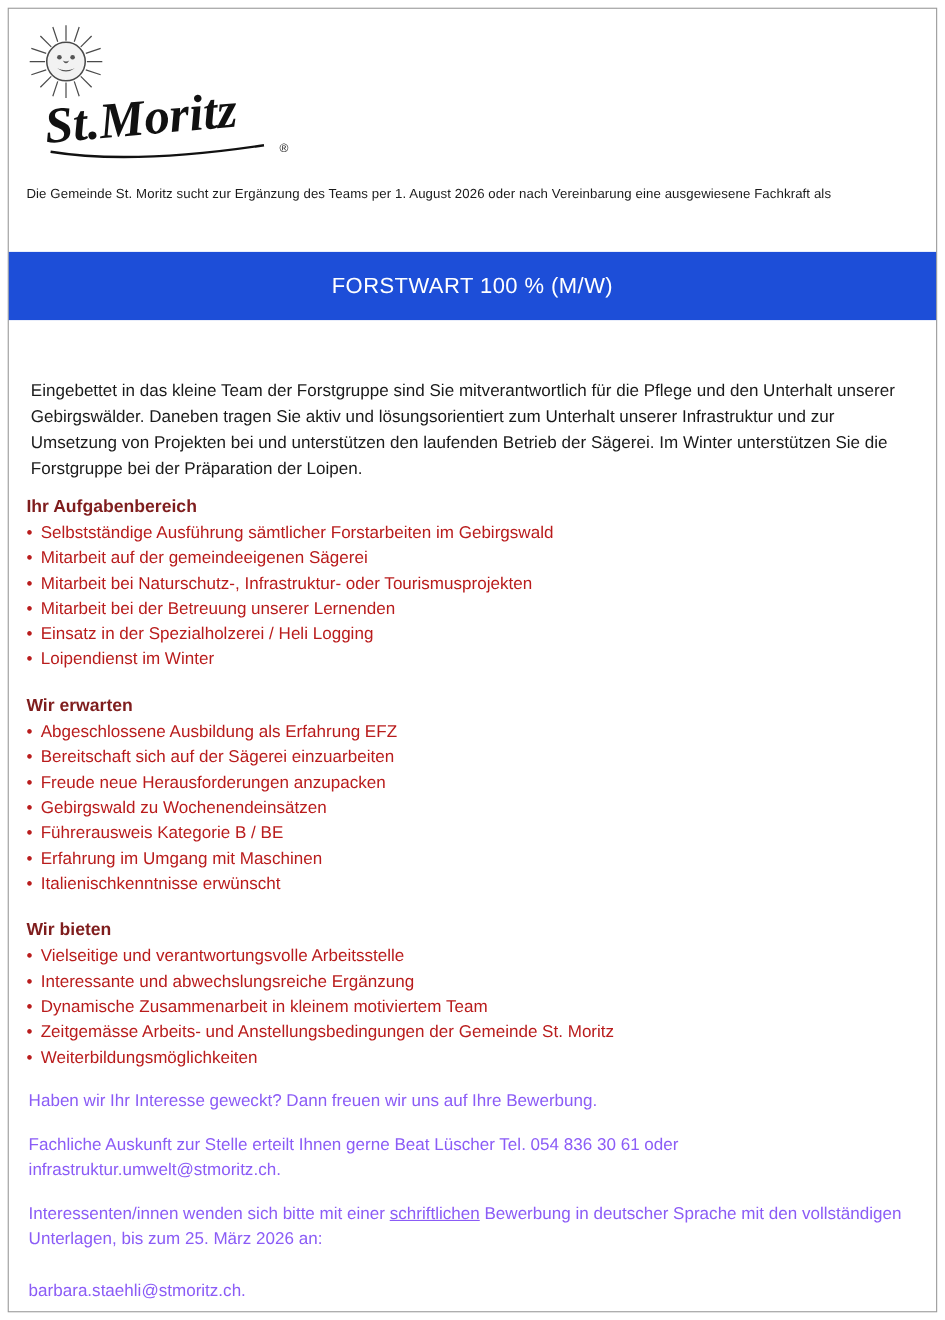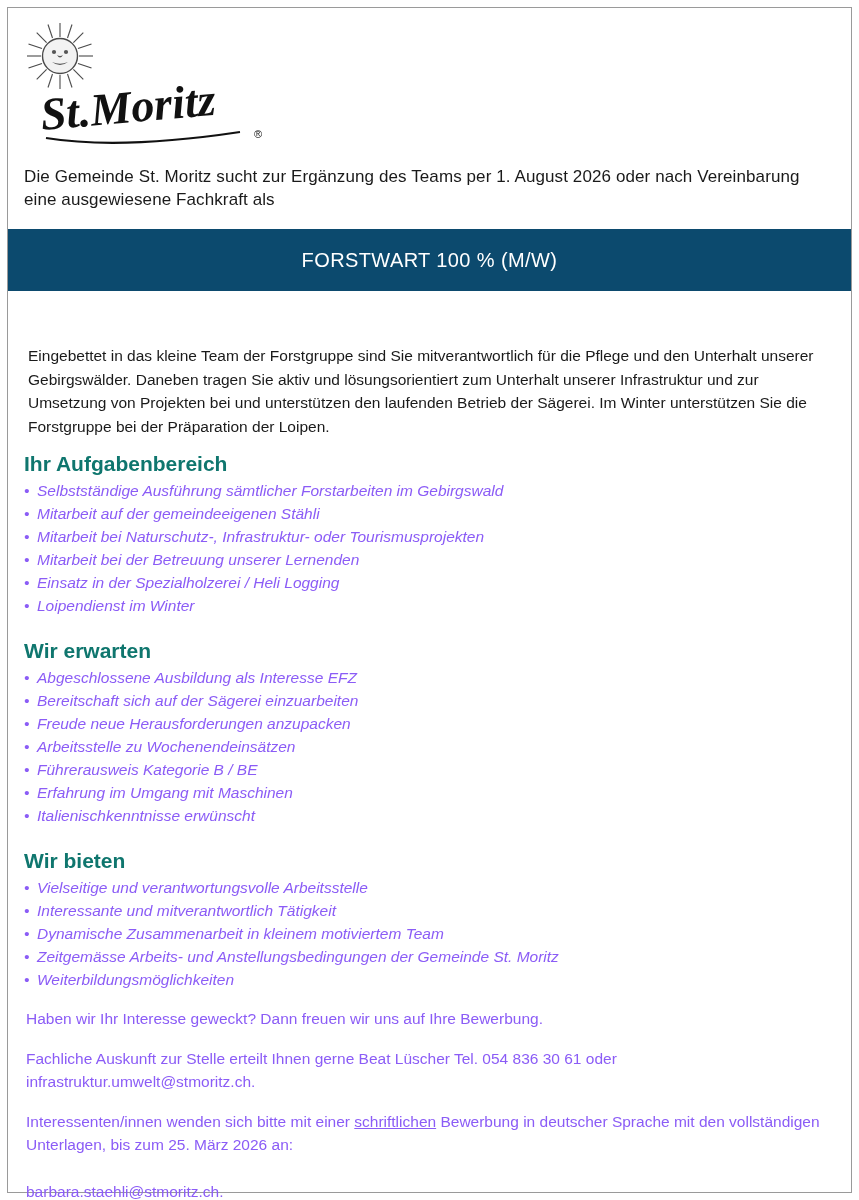--- a/index.html
+++ b/index.html
@@ -48,32 +48,32 @@
     left: 16px;
     top: 60px;
     width: 240px;
     height: 70px;
   }
   .intro {
     position: absolute;
     left: 24px;
     top: 165px;
     width: 800px;
-    font-size: 17px;
+    font-size: 12px;
     line-height: 23px;
     color: #1a1a1a;
     letter-spacing: 0.1px;
   }
   .title-band {
     position: absolute;
     left: 8px;
     top: 229px;
     width: 843px;
     height: 62px;
-    background: #0c4a6e;
+    background: #1d4ed8;
     display: flex;
     align-items: center;
     justify-content: center;
   }
   .title-band .title-text {
     color: #ffffff;
     font-size: 20px;
     letter-spacing: 0.4px;
     font-weight: 400;
   }
@@ -86,37 +86,36 @@
   .lead {
     font-size: 15.5px;
     line-height: 23.5px;
     margin: 0 0 14px 4px;
     color: #1a1a1a;
   }
   .section {
     margin-top: 10px;
   }
   .section-head {
-    font-size: 21px;
+    font-size: 16px;
     font-weight: bold;
     margin: 0 0 3px 0;
-    color: #0f766e;
+    color: #7f1d1d;
   }
   ul.bullets {
     list-style: none;
     margin: 0;
     padding: 0;
   }
   ul.bullets li {
     font-size: 15.5px;
     line-height: 23px;
-    color: #8b5cf6;
+    color: #b91c1c;
     position: relative;
     padding-left: 13px;
-    font-style: italic;
   }
   ul.bullets li:before {
     content: "•";
     position: absolute;
     left: 0;
     top: 0;
     font-size: 15.5px;
     line-height: 23px;
   }
   .spacer-sm { height: 12px; }
@@ -187,50 +186,50 @@
     <span class="title-text">FORSTWART 100 % (M/W)</span>
   </div>
 
   <div class="body-wrap">
     <p class="lead">Eingebettet in das kleine Team der Forstgruppe sind Sie mitverantwortlich für die Pflege und den Unterhalt unserer Gebirgswälder. Daneben tragen Sie aktiv und lösungsorientiert zum Unterhalt unserer Infrastruktur und zur Umsetzung von Projekten bei und unterstützen den laufenden Betrieb der Sägerei. Im Winter unterstützen Sie die Forstgruppe bei der Präparation der Loipen.</p>
 
     <div class="section">
       <div class="section-head">Ihr Aufgabenbereich</div>
       <ul class="bullets">
         <li>Selbstständige Ausführung sämtlicher Forstarbeiten im Gebirgswald</li>
-        <li>Mitarbeit auf der gemeindeeigenen Stähli</li>
+        <li>Mitarbeit auf der gemeindeeigenen Sägerei</li>
         <li>Mitarbeit bei Naturschutz-, Infrastruktur- oder Tourismusprojekten</li>
         <li>Mitarbeit bei der Betreuung unserer Lernenden</li>
         <li>Einsatz in der Spezialholzerei / Heli Logging</li>
         <li>Loipendienst im Winter</li>
       </ul>
     </div>
 
     <div class="spacer-sm"></div>
 
     <div class="section">
       <div class="section-head">Wir erwarten</div>
       <ul class="bullets">
-        <li>Abgeschlossene Ausbildung als Interesse EFZ</li>
+        <li>Abgeschlossene Ausbildung als Erfahrung EFZ</li>
         <li>Bereitschaft sich auf der Sägerei einzuarbeiten</li>
         <li>Freude neue Herausforderungen anzupacken</li>
-        <li>Arbeitsstelle zu Wochenendeinsätzen</li>
+        <li>Gebirgswald zu Wochenendeinsätzen</li>
         <li>Führerausweis Kategorie B / BE</li>
         <li>Erfahrung im Umgang mit Maschinen</li>
         <li>Italienischkenntnisse erwünscht</li>
       </ul>
     </div>
 
     <div class="spacer-sm"></div>
 
     <div class="section">
       <div class="section-head">Wir bieten</div>
       <ul class="bullets">
         <li>Vielseitige und verantwortungsvolle Arbeitsstelle</li>
-        <li>Interessante und mitverantwortlich Tätigkeit</li>
+        <li>Interessante und abwechslungsreiche Ergänzung</li>
         <li>Dynamische Zusammenarbeit in kleinem motiviertem Team</li>
         <li>Zeitgemässe Arbeits- und Anstellungsbedingungen der Gemeinde St. Moritz</li>
         <li>Weiterbildungsmöglichkeiten</li>
       </ul>
     </div>
 
     <div class="closing">
       <p>Haben wir Ihr Interesse geweckt? Dann freuen wir uns auf Ihre Bewerbung.</p>
       <p>
         <span>Fachliche Auskunft zur Stelle erteilt Ihnen gerne Beat Lüscher Tel. 054 836 30 61 oder</span><br>

